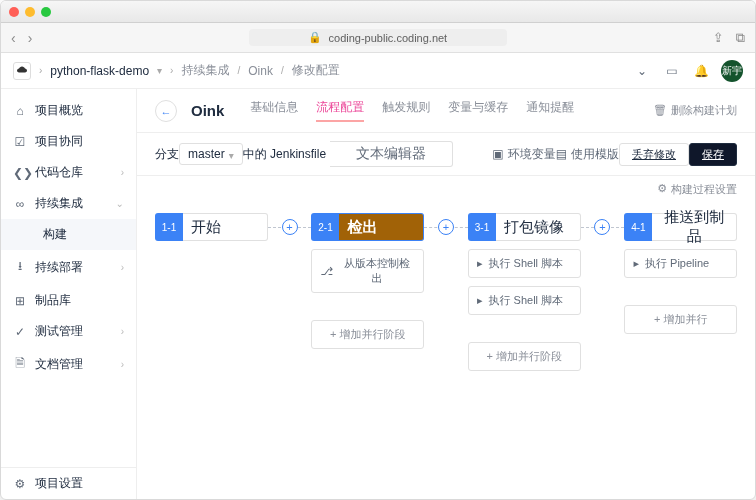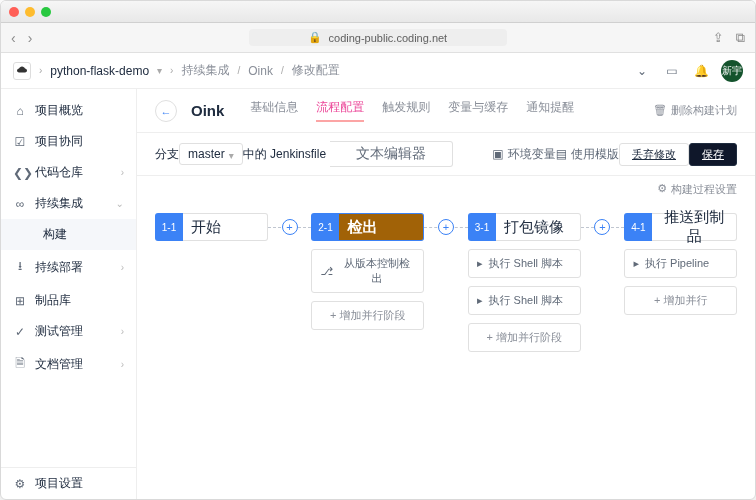--- a/index.html
+++ b/index.html
@@ -45,21 +45,21 @@
 .btn.dark { background: #0f172a; color: #fff; border-color: #202d40; }
 .buildset { display:flex; justify-content:flex-end; padding: 6px 18px; color:#8a8f99; font-size:11px; gap:4px; }
 .canvas { padding: 10px 18px 40px 18px; overflow-x: auto; text-align: center; }
 .flow { display: flex; align-items: flex-start; gap: 0; }
 .stage { display: flex; flex-direction: column; gap: 8px; width: 128px; }
 .stagehead { display: flex; height: 28px; }
 .num { background: #3b82f6; color: #fff; width: 28px; display: flex; align-items: center; justify-content: center; font-size: 10px; border-radius: 3px 0 0 3px; }
 .stagename { flex: 1; border: 1px solid #e0e0e0; border-left: none; border-radius: 0 3px 3px 0; display: flex; align-items: center; padding: 0 8px; font-size: 15px; background:#fff; }
 .stagename.blue { background: #a16207; color: #fff; border-color: #3b82f6; font-weight: bold; }
 .step { border: 1px solid #e0e0e0; border-radius: 3px; padding: 6px 8px; font-size: 11px; display: flex; align-items: center; gap: 6px; background:#fff; color:#606a78; }
-.step.add { justify-content: center; color: #8a8f99; }
+.step.add { justify-content: center; color: #8a8f99; margin-top: 19px; }
 .connector { width: 50px; display: flex; align-items: center; justify-content: center; height: 28px; position: relative; }
 .connector::before { content: ''; position: absolute; top: 14px; left: 0; right: 0; border-top: 1px dashed #c0c6d0; }
 .plus { width: 16px; height: 16px; border: 1px solid #3b82f6; border-radius: 50%; background: #fff; color: #3b82f6; font-size: 11px; display: flex; align-items: center; justify-content: center; z-index: 1; }
 svg { display: block; }
 </style>
 </head>
 <body>
 
 <div class="window">
   <div class="titlebar">

